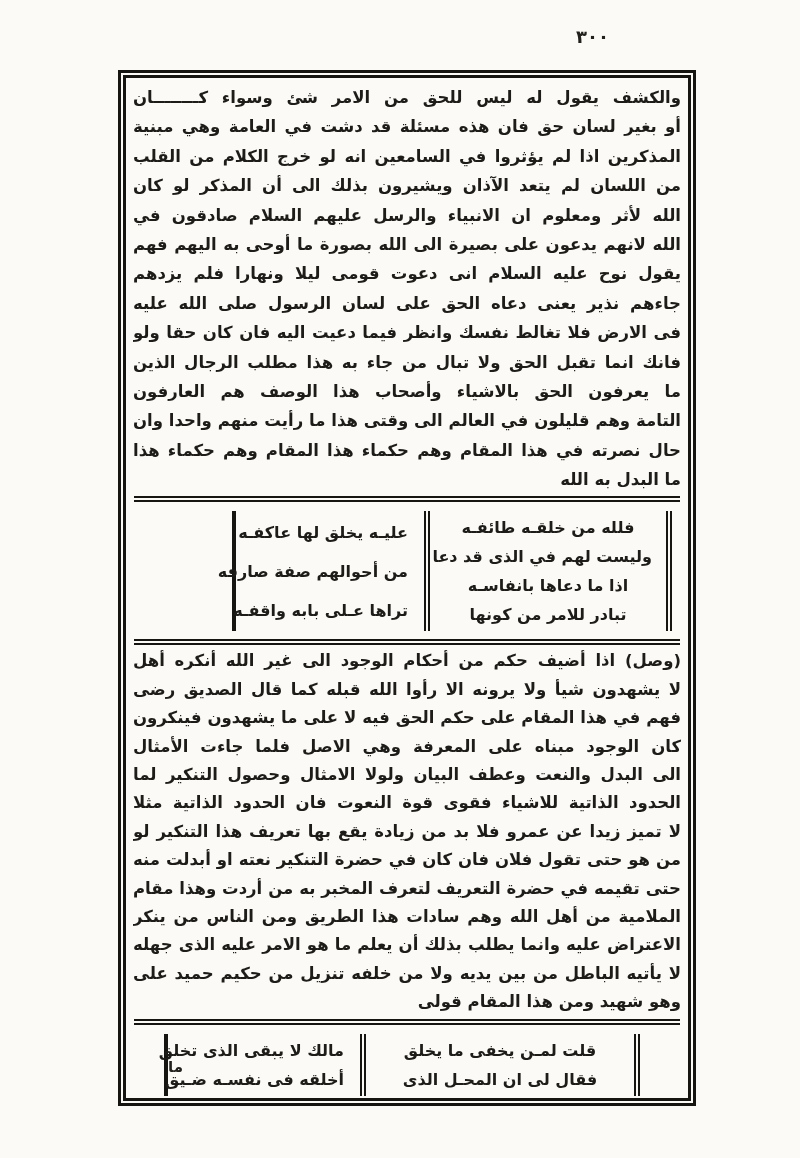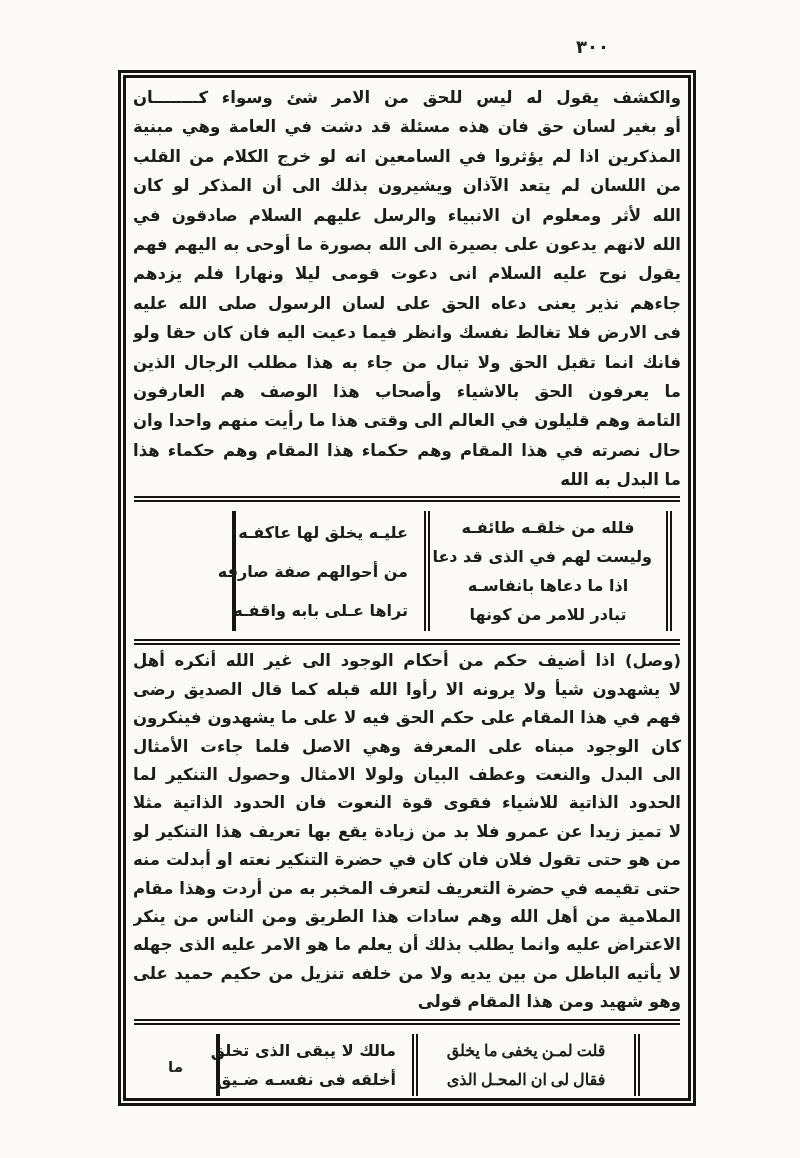--- a/index.html
+++ b/index.html
@@ -10,21 +10,21 @@
     width: 800px;
     height: 1158px;
     position: relative;
     background: #fbfaf6;
     font-family: "DejaVu Sans", sans-serif;
     color: #1c1a17;
     overflow: hidden;
   }
   .page-number {
     position: absolute;
-    top: 36px;
+    top: 26px;
     left: 576px;
     font-size: 18px;
     font-weight: bold;
     color: #21201d;
     letter-spacing: 2px;
   }
   .page-frame {
     box-sizing: border-box;
     position: absolute;
     left: 118px;
@@ -90,21 +90,21 @@
     font-weight: bold;
     line-height: 29px;
     text-align: center;
     white-space: nowrap;
     color: #1e1c18;
   }
   .poetry-1 .spacer-r { width: 8px; }
   .poetry-1 .col-first { width: 248px; }
   .poetry-1 .col-second { width: 188px; }
   .poetry-2 .spacer-r { width: 40px; }
-  .poetry-2 .col-first { width: 228px; font-family: Liberation Serif, serif; }
+  .poetry-2 .col-first { width: 280px; }
   .poetry-2 .col-second { width: 192px; }
   .poetry-2 { margin-bottom: 4px; }
   .catchword {
     position: absolute;
     top: 1058px;
     left: 168px;
     font-size: 15px;
     font-weight: bold;
     color: #23211d;
     direction: rtl;

